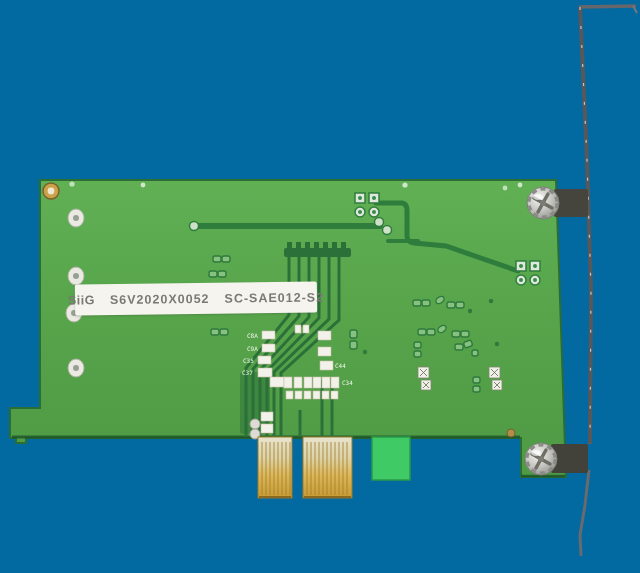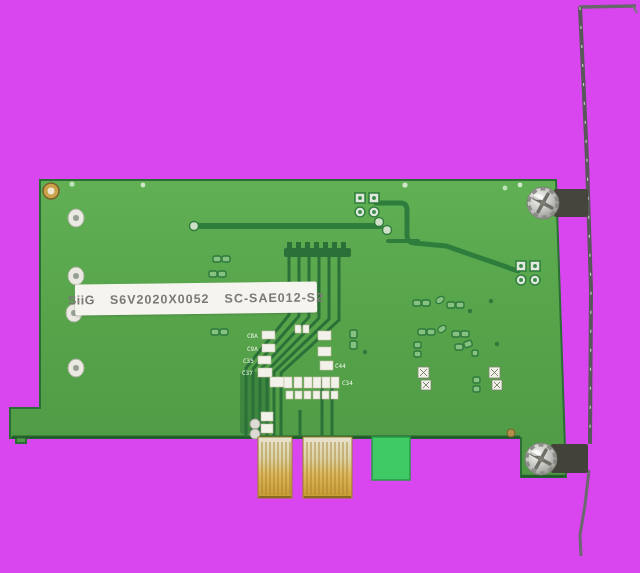--- a/index.html
+++ b/index.html
@@ -1,17 +1,17 @@
 <!DOCTYPE html>
 <html><head>
 <meta charset="utf-8">
 <style>
   html,body{margin:0;padding:0;background:#ffffff;}
   #stage{
-    position:relative;width:640px;height:573px;background:#d946ef;overflow:hidden;
+    position:relative;width:640px;height:573px;background:#0369a1;overflow:hidden;
     font-family:"Liberation Sans", sans-serif;
   }
   #artwork{position:absolute;left:0;top:0;}
   .sticker{
     position:absolute;left:75px;top:283px;width:242px;height:31px;
     background:#f5f4ef;border-radius:2px;
     box-shadow:0 1px 2px rgba(60,90,60,.35);
     transform:rotate(-0.7deg);
     display:flex;align-items:center;justify-content:center;gap:15px;
     color:#7b7974;font-size:12.5px;font-weight:600;letter-spacing:1px;

